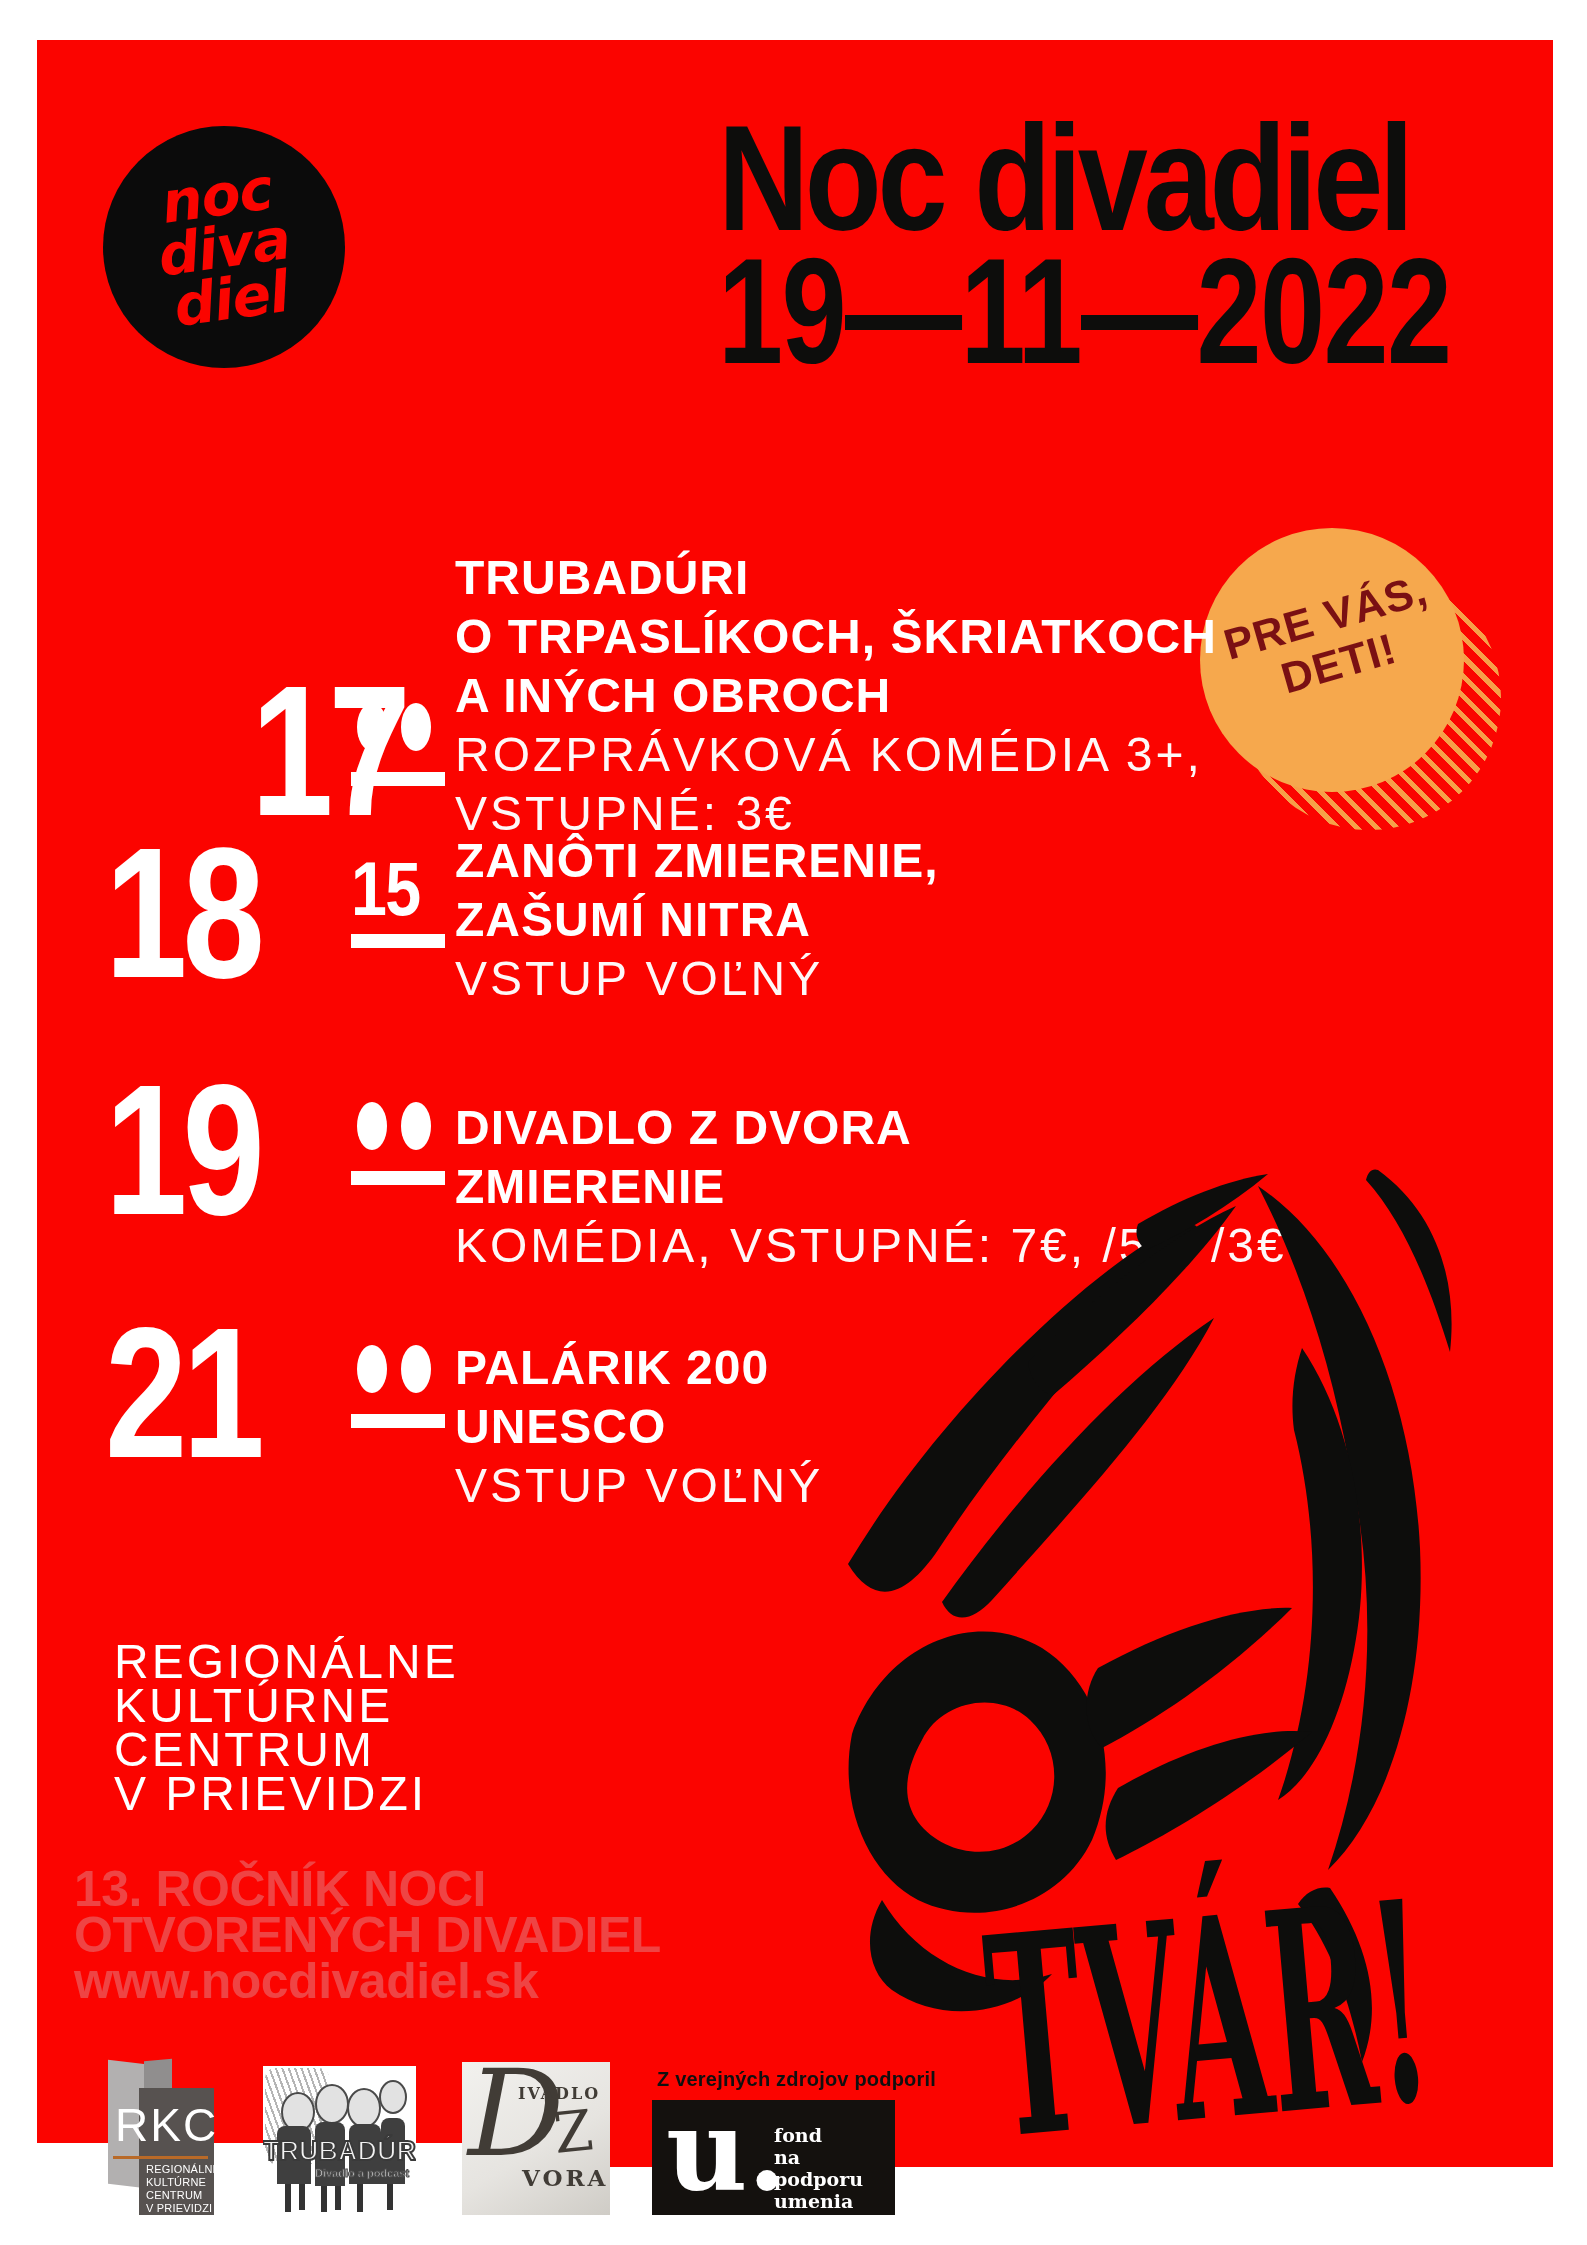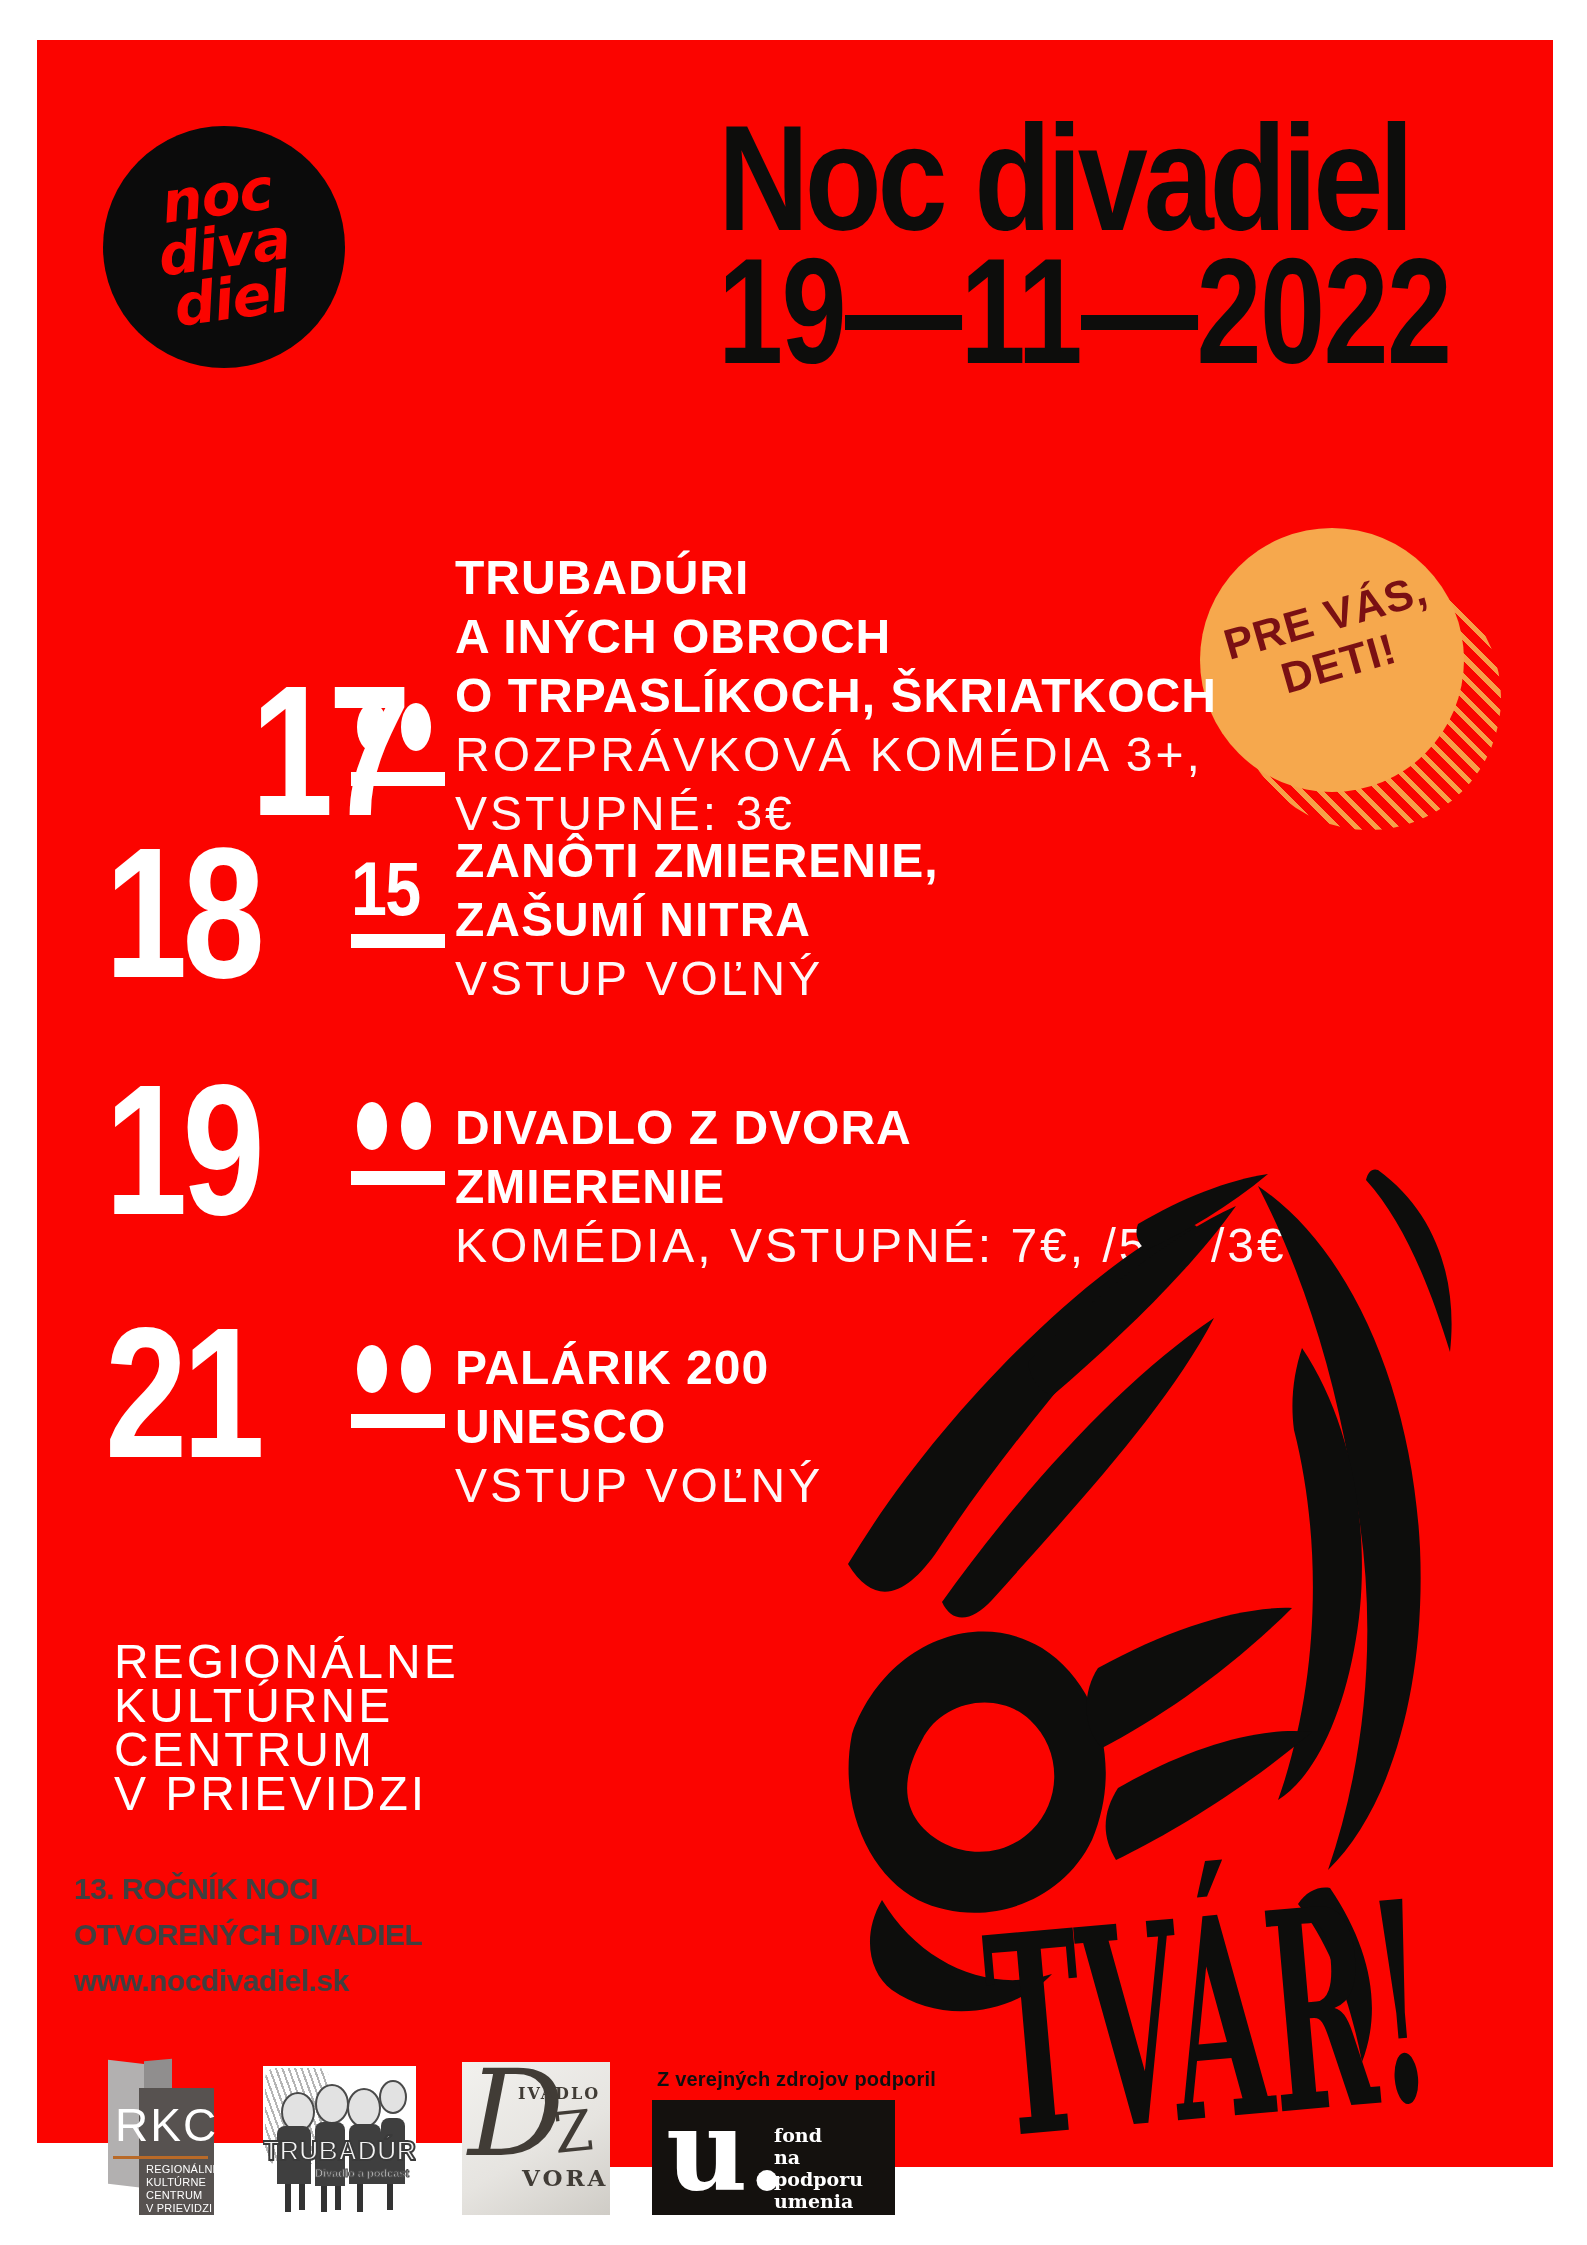--- a/index.html
+++ b/index.html
@@ -41,21 +41,21 @@
   .t1{top:659px;text-align:right;} .t2{top:821px;} .t3{top:1058px;} .t4{top:1301px;}
 
   
   .evt{position:absolute;left:455px;color:#fff;font-size:48px;line-height:59px;white-space:nowrap;}
   .evt .b{font-weight:700;letter-spacing:1px;}
   .evt .t{font-weight:400;letter-spacing:3px;opacity:.97;}
   .e1{top:548px;} .e2{top:831px;} .e3{top:1098px;} .e4{top:1338px;}
 
   
   .org{position:absolute;left:114px;top:1640px;color:#fff;font-size:48px;line-height:44px;letter-spacing:3px;font-weight:400;}
-  .ed{position:absolute;left:74px;top:1866px;color:#404040;font-size:30px;line-height:46px;font-weight:700;letter-spacing:-0.5px;}
+  .ed{position:absolute;left:74px;top:1866px;color:#ef4444;font-size:50px;line-height:46px;font-weight:700;letter-spacing:-0.5px;}
 
   
   .art{position:absolute;left:790px;top:1128px;width:680px;height:1030px;}
   .art svg{display:block;width:100%;height:100%;}
   .art-word{font-family:"DejaVu Serif",serif;font-weight:bold;font-size:120px;fill:#0d0d0c;}
 
   
   .rkc{position:absolute;left:104px;top:2060px;width:110px;height:156px;}
   .rkc-f1{position:absolute;left:4px;top:2px;width:38px;height:124px;background:#b2b0b0;transform:skewY(7deg);}
   .rkc-f2{position:absolute;left:40px;top:0;width:28px;height:148px;background:#908e8e;transform:skewY(-5deg);}
@@ -144,22 +144,22 @@
     <span class="num">21</span>
     <span class="sup">
       <span class="dot d1"></span>
       <span class="dot d2"></span>
       <span class="bar"></span>
     </span>
   </div>
 
   <div class="evt e1">
     <div class="b">TRUBADÚRI</div>
+    <div class="b">O TRPASLÍKOCH, ŠKRIATKOCH</div>
     <div class="b">A INÝCH OBROCH</div>
-    <div class="b">O TRPASLÍKOCH, ŠKRIATKOCH</div>
     <div class="t">ROZPRÁVKOVÁ KOMÉDIA 3+,</div>
     <div class="t">VSTUPNÉ: 3€</div>
   </div>
   <div class="evt e2">
     <div class="b">ZANÔTI ZMIERENIE,</div>
     <div class="b">ZAŠUMÍ NITRA</div>
     <div class="t">VSTUP VOĽNÝ</div>
   </div>
   <div class="evt e3">
     <div class="b">DIVADLO Z DVORA</div>

